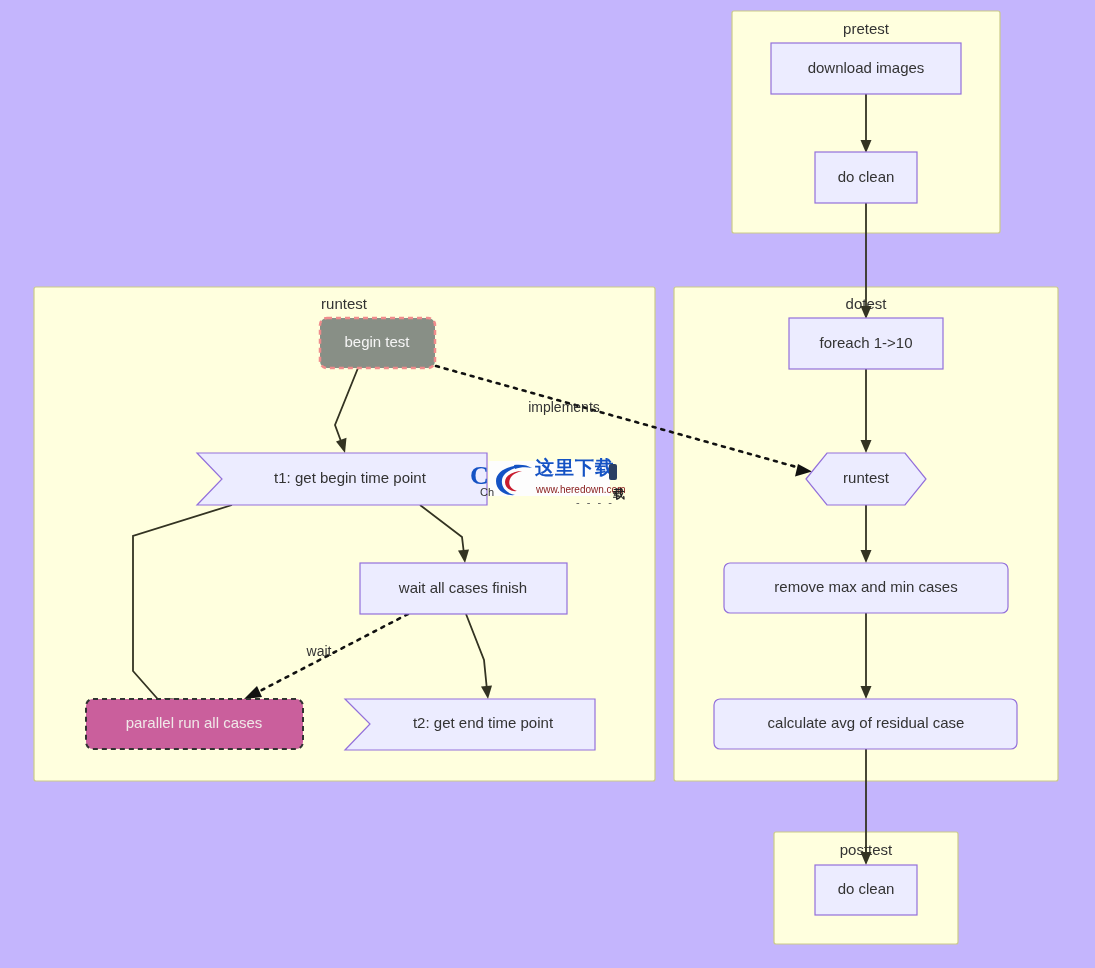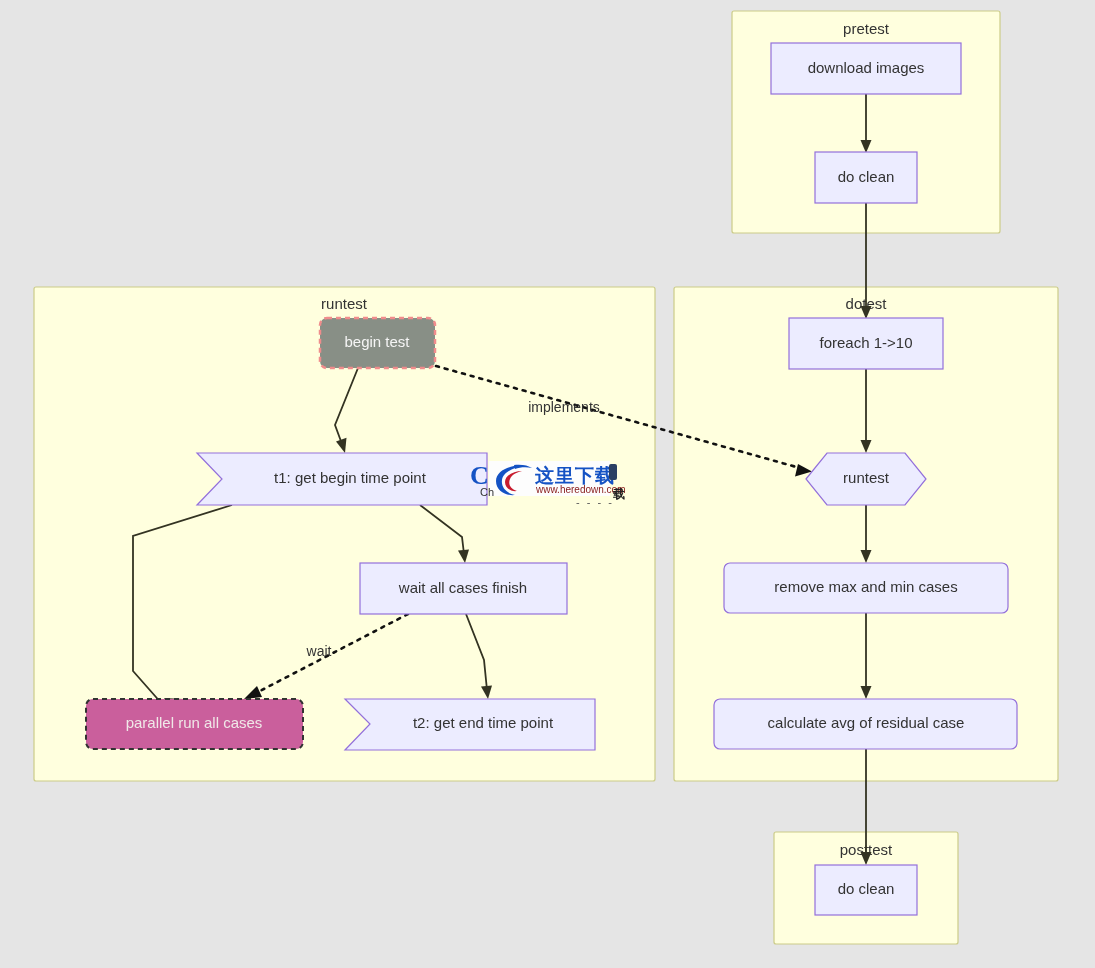--- a/index.html
+++ b/index.html
@@ -10,21 +10,21 @@
   body {
     font-family: "Liberation Sans", sans-serif;
     width: 1095px;
     height: 968px;
     overflow: hidden;
   }
   #diagram-root {
     position: relative;
     width: 1095px;
     height: 968px;
-    background: #e5e5e5;
+    background: #c4b5fd;
   }
   svg.flow {
     position: absolute;
     top: 0;
     left: 0;
     width: 1095px;
     height: 968px;
   }
   .cluster-rect {
     fill: #ffffde;
@@ -146,21 +146,21 @@
   .wm-swoosh {
     position: absolute;
     left: 22px;
     top: 4px;
     width: 42px;
     height: 36px;
   }
   .wm-cn {
     position: absolute;
     left: 65px;
-    top: 8px;
+    top: 0;
     font-family: "Liberation Serif", serif;
     font-size: 19px;
     font-weight: bold;
     color: #1452c4;
     letter-spacing: 1px;
     line-height: 1;
   }
   .wm-url {
     position: absolute;
     left: 66px;

